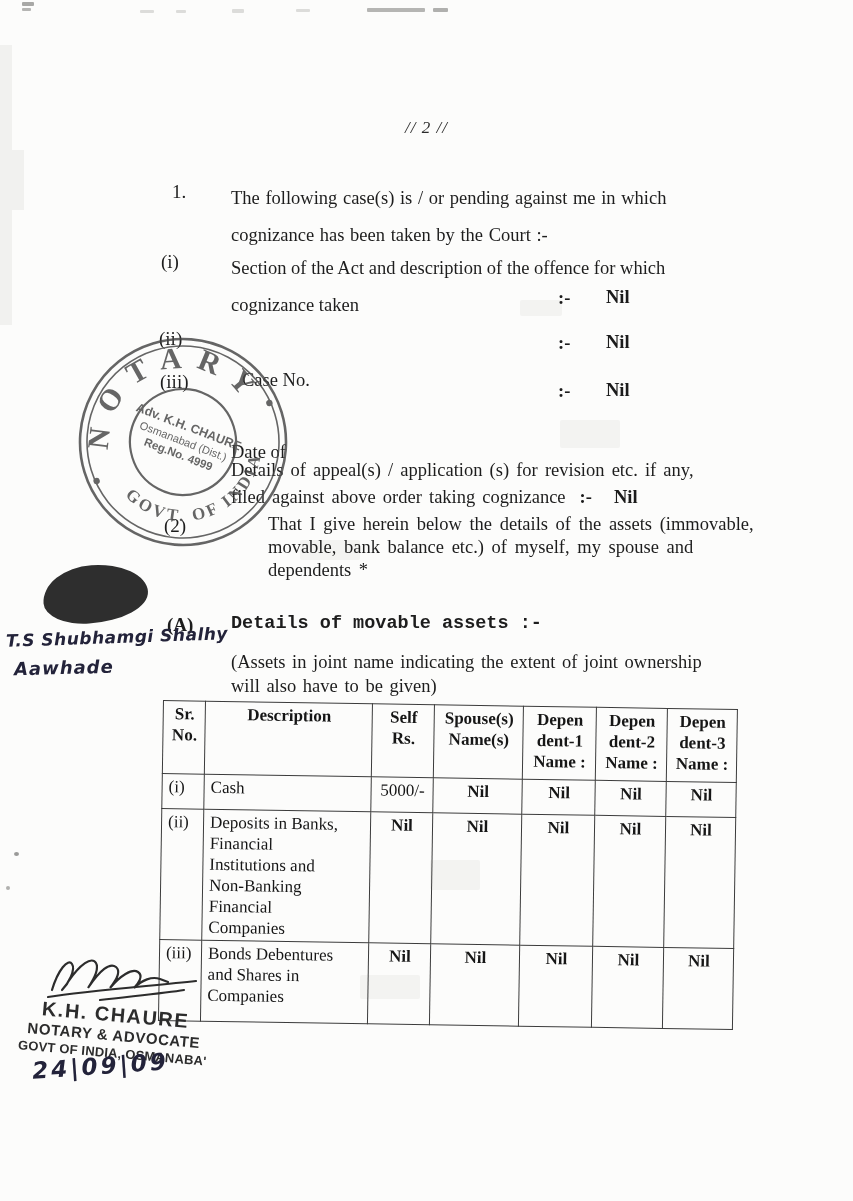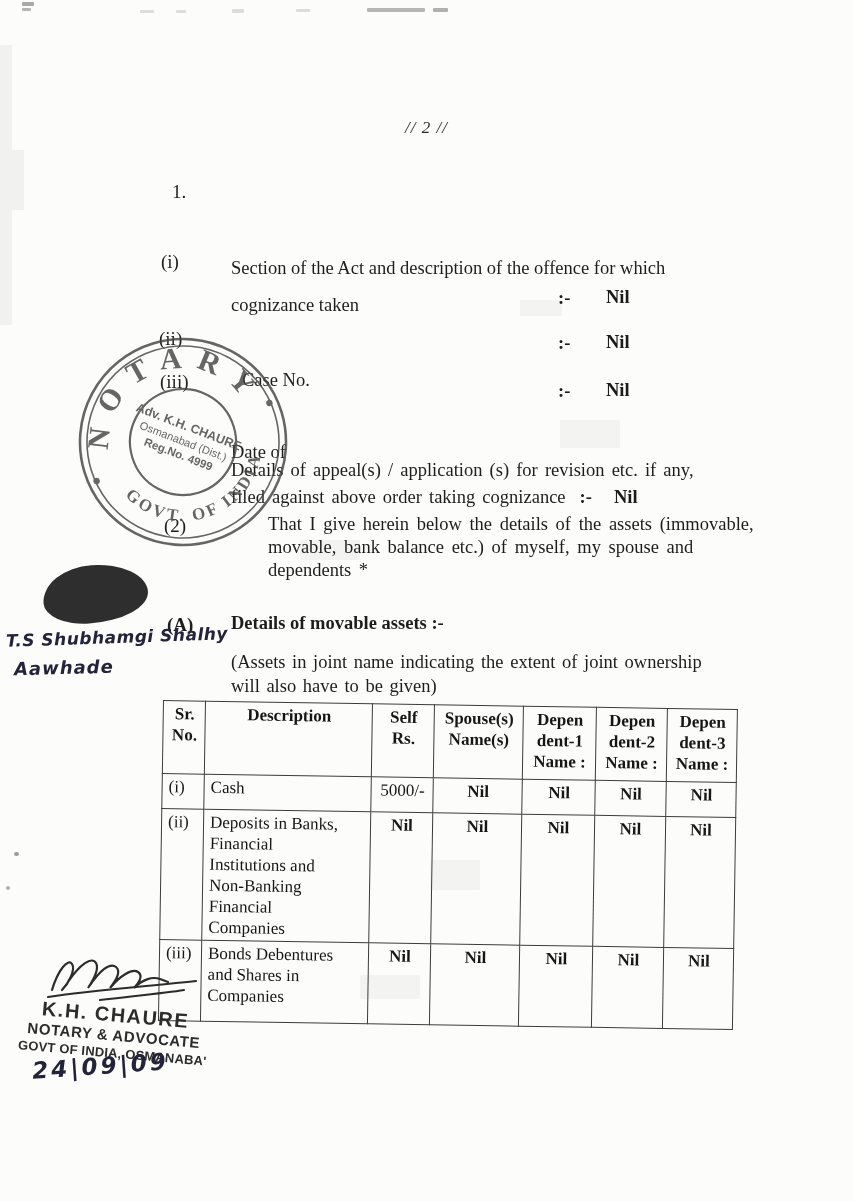--- a/index.html
+++ b/index.html
@@ -85,20 +85,22 @@
   <div class="speck" style="left:6px;top:886px;width:4px;height:4px;background:#b0b0ae;"></div>
   <div class="patch" style="left:300px;top:540px;width:60px;height:20px;"></div>
   <div class="patch" style="left:520px;top:300px;width:42px;height:16px;"></div>
   <div class="patch" style="left:560px;top:420px;width:60px;height:28px;"></div>
   <div class="patch" style="left:430px;top:860px;width:50px;height:30px;"></div>
   <div class="patch" style="left:360px;top:975px;width:60px;height:24px;"></div>
 
   <div class="abs pagenum">// 2 //</div>
 
   <div class="abs num-label" style="left:172px;top:181px;">1.</div>
+  <div class="abs body-text" style="left:231px;top:180px;width:478px;line-height:37px;word-spacing:1px;">The following case(s) is / or pending against me in which
+cognizance has been taken by the Court :-</div>
 
   <div class="abs num-label" style="left:161px;top:251px;">(i)</div>
   <div class="abs body-text" style="left:231px;top:250px;width:480px;line-height:37px;">Section of the Act and description of the offence for which
 cognizance taken</div>
   <div class="abs sep" style="left:558px;top:288px;">:-</div>
   <div class="abs val" style="left:606px;top:287px;">Nil</div>
 
   <div class="abs num-label" style="left:159px;top:328px;">(ii)</div>
   <div class="abs sep" style="left:558px;top:333px;">:-</div>
   <div class="abs val" style="left:606px;top:332px;">Nil</div>
@@ -120,21 +122,21 @@
   <div class="abs num-label" style="left:164px;top:515px;">(2)</div>
   <div class="abs body-text" style="left:231px;top:513px;width:500px;line-height:23px;word-spacing:3px;margin-left:37px;">That I give herein below the details of the assets (immovable,
 movable, bank balance etc.) of myself, my spouse and
 dependents *</div>
 
   <div class="blob"></div>
   <div class="abs hand hand-name1">T.S Shubhamgi Shalhy</div>
   <div class="abs hand hand-name2">Aawhade</div>
 
   <div class="abs num-label bold" style="left:167px;top:614px;">(A)</div>
-  <div class="abs body-text bold" style="left:231px;top:613px;width:330px;">Details of movable assets :-</div>
+  <div class="abs body-text bold" style="left:231px;top:613px;width:330px;font-family:Liberation Mono, monospace;">Details of movable assets :-</div>
   <div class="abs body-text" style="left:231px;top:650px;width:505px;line-height:24px;word-spacing:2px;">(Assets in joint name indicating the extent of joint ownership
 will also have to be given)</div>
 
   <table class="assets">
     <colgroup>
       <col style="width:42px">
         <col style="width:167px">
         <col style="width:62px">
       <col style="width:89px">
         <col style="width:73px">

